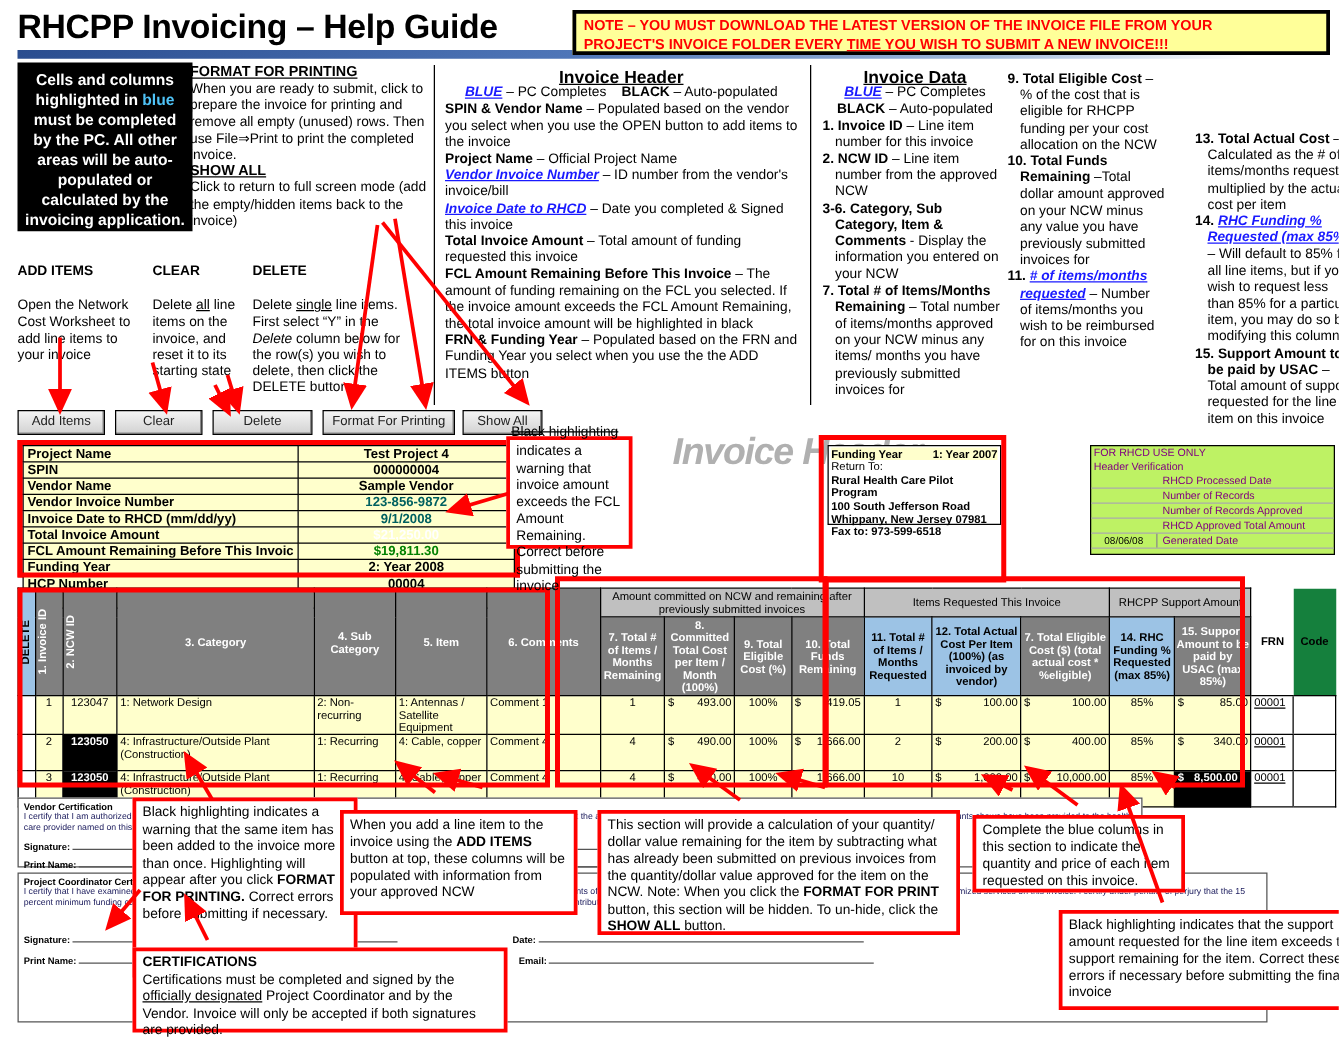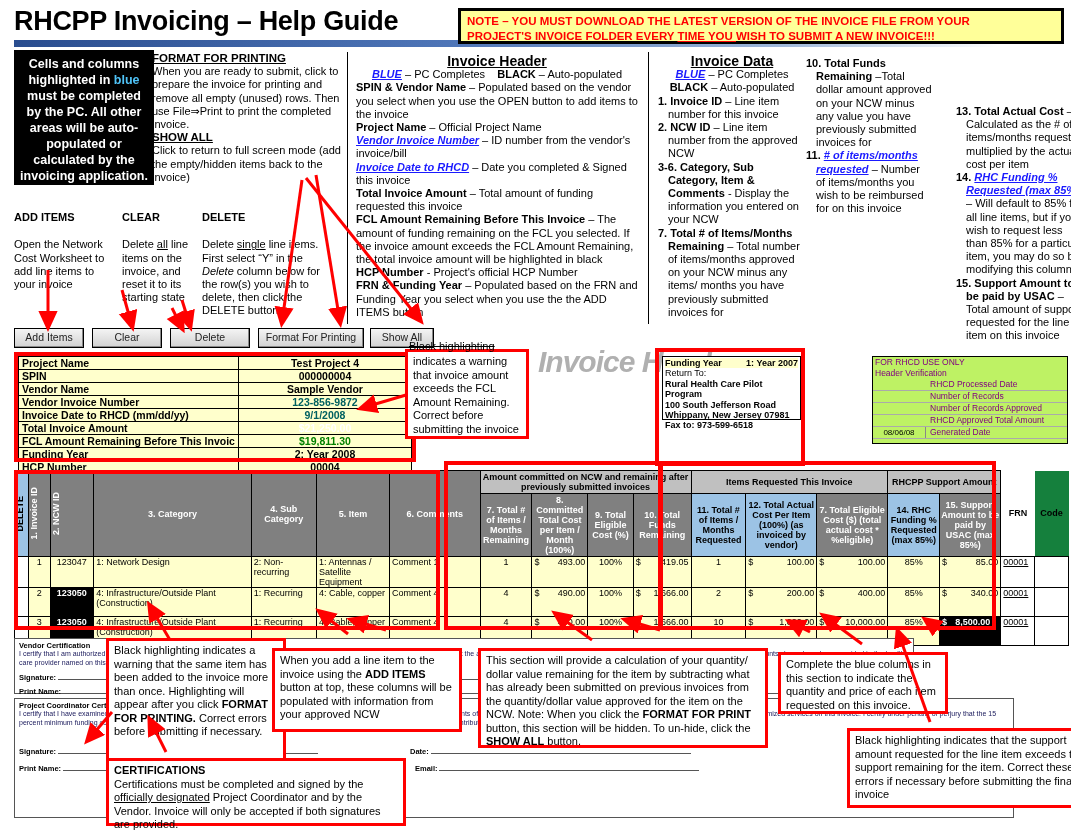--- a/index.html
+++ b/index.html
@@ -64,21 +64,21 @@
       font-size:8.5px;color:#800080;line-height:11px;box-sizing:border-box;}
   #rhcdbox .r{display:flex;border-bottom:1px solid #aaa;height:11px;align-items:center;}
   #rhcdbox .r .b{width:52px;border-right:1px solid #888;text-align:center;color:#000;font-size:8px;}
   #rhcdbox .r .t{padding-left:4px;}
   #rhcdbox .top{padding-left:2px;}
   
   #datawrap{left:14px;top:470px;width:1055px;}
   table.dt{border-collapse:collapse;font-size:9px;table-layout:fixed;}
   table.dt th{border:1px solid #000;background:#808080;color:#fff;font-weight:bold;font-size:9px;
       text-align:center;vertical-align:middle;padding:1px;}
-  table.dt th.grp{background:#c0c0c0;color:#000;font-weight:bold;}
+  table.dt th.grp{background:#c0c0c0;color:#000;font-weight:normal;}
   table.dt th.blue{background:#9cc3e5;color:#000;}
   table.dt td{border:1px solid #000;background:#ffffcc;font-size:9px;padding:0 2px;vertical-align:top;height:28px;}
   table.dt td.c{text-align:center;}
   table.dt td.money{text-align:right;}
   table.dt td.blk{background:#000;color:#fff;font-weight:bold;text-align:center;}
   .vert{writing-mode:vertical-rl;transform:rotate(180deg);white-space:nowrap;}
   .dollar{float:left;}
   
   .certbox{position:absolute;border:1px solid #555;background:#fff;font-size:7px;color:#202060;
      padding:2px 4px;box-sizing:border-box;}
@@ -139,38 +139,38 @@
     <span class="bl">BLUE</span><span> – PC Completes</span>
     &nbsp;&nbsp;&nbsp;<span class="bk">BLACK</span><span> – Auto-populated</span>
   </div>
   <div id="hdr-items">
       <p><span class="bk">SPIN &amp; Vendor Name</span><span> – Populated based on the vendor you select when you use the OPEN button to add items to the invoice</span></p>
       <p><span class="bk">Project Name</span><span> – Official Project Name</span></p>
       <p><span class="bl">Vendor Invoice Number</span><span> – ID number from the vendor's invoice/bill</span></p>
       <p><span class="bl">Invoice Date to RHCD</span><span> – Date you completed &amp; Signed this invoice</span></p>
       <p><span class="bk">Total Invoice Amount</span><span> – Total amount of funding requested this invoice</span></p>
       <p><span class="bk">FCL Amount Remaining Before This Invoice</span><span> – The amount of funding remaining on the FCL you selected. If the invoice amount exceeds the FCL Amount Remaining, the total invoice amount will be highlighted in black</span></p>
-      <p><span class="bk">HCP Number</span><span> - Project's official HCP Number</span></p>
       <p><span class="bk">FRN &amp; Funding Year</span><span> – Populated based on the FRN and Funding Year you select when you use the the ADD ITEMS button</span></p>
     </div>
 </div>
 
 <div class="abs col" id="c-data">
   <div class="ctitle" style="text-align:center">Invoice Data</div>
   <div class="sub"><span class="bl">BLUE</span><span> – PC Completes</span></div>
   <div class="sub"><span class="bk">BLACK</span><span> – Auto-populated</span></div>
   <ol class="num" id="data-items-1">
       <li><span class="bk">1. </span><span class="bk">Invoice ID</span><span> – Line item number for this invoice</span></li>
       <li><span class="bk">2. </span><span class="bk">NCW ID</span><span> – Line item number from the approved NCW</span></li>
       <li><span class="bk">3-6. </span><span class="bk">Category, Sub Category, Item &amp; Comments</span><span> - Display the information you entered on your NCW</span></li>
       <li><span class="bk">7. </span><span class="bk">Total # of Items/Months Remaining</span><span> – Total number of items/months approved on your NCW minus any items/ months you have previously submitted invoices for</span></li>
     </ol>
 </div>
 <div class="abs col" id="c-data2">
   <ol class="num" id="data-items-2">
+      <li><span class="bk">9. </span><span class="bk">Total Eligible Cost</span><span>  – % of the cost that is eligible for RHCPP funding per your cost allocation on the NCW</span></li>
       <li><span class="bk">10. </span><span class="bk">Total Funds Remaining</span><span> –Total dollar amount approved on your NCW minus any value you have previously submitted invoices for</span></li>
       <li><span class="bk">11. </span><span class="bl"># of items/months requested</span><span> – Number of items/months you wish to be reimbursed for on this invoice</span></li>
     </ol>
 </div>
 <div class="abs col" id="c-data3">
   <ol class="num" id="data-items-3">
       <li><span class="bk">13. </span><span class="bk">Total Actual Cost</span><span> – Calculated as the # of items/months requested multiplied by the actual cost per item</span></li>
       <li><span class="bk">14. </span><span class="bl">RHC Funding % Requested (max 85%)</span><span> – Will default to 85% for all line items, but if you wish to request less than 85% for a particular item, you may do so by modifying this column</span></li>
       <li><span class="bk">15. </span><span class="bk">Support Amount to be paid by USAC</span><span> – Total amount of support requested for the line item on this invoice</span></li>
     </ol>
@@ -418,21 +418,21 @@
   <div style="margin-top:18px"><b>Signature:</b>
     <span class="certline" style="width:260px"></span>
     <b style="margin-left:90px">Date:</b>
     <span class="certline" style="width:260px"></span></div>
   <div style="margin-top:6px"><b>Print Name:</b>
     <span class="certline" style="width:260px"></span>
     <b style="margin-left:90px">Email:</b>
     <span class="certline" style="width:260px"></span></div>
 </div>
 
-<div class="callout" style="left:405px;top:349px;width:124px;height:90px">
+<div class="callout" style="left:405px;top:349px;width:101px;height:90px">
   
   <span>indicates a warning that invoice amount exceeds the FCL Amount Remaining. Correct before submitting the invoice</span>
 </div>
 <div style="position:absolute;left:409px;top:340px;font-size:11px;text-decoration:line-through">Black highlighting</div>
 
 <div class="callout" style="left:106px;top:638px;width:180px;height:144px">
   <span>Black highlighting indicates a warning that the same item has been added to the invoice more than once. Highlighting will appear after you click </span><b>FORMAT FOR PRINTING.</b><span> Correct errors before submitting if necessary.</span>
 </div>
 
 <div class="callout" style="left:272px;top:648px;width:190px;height:84px">

